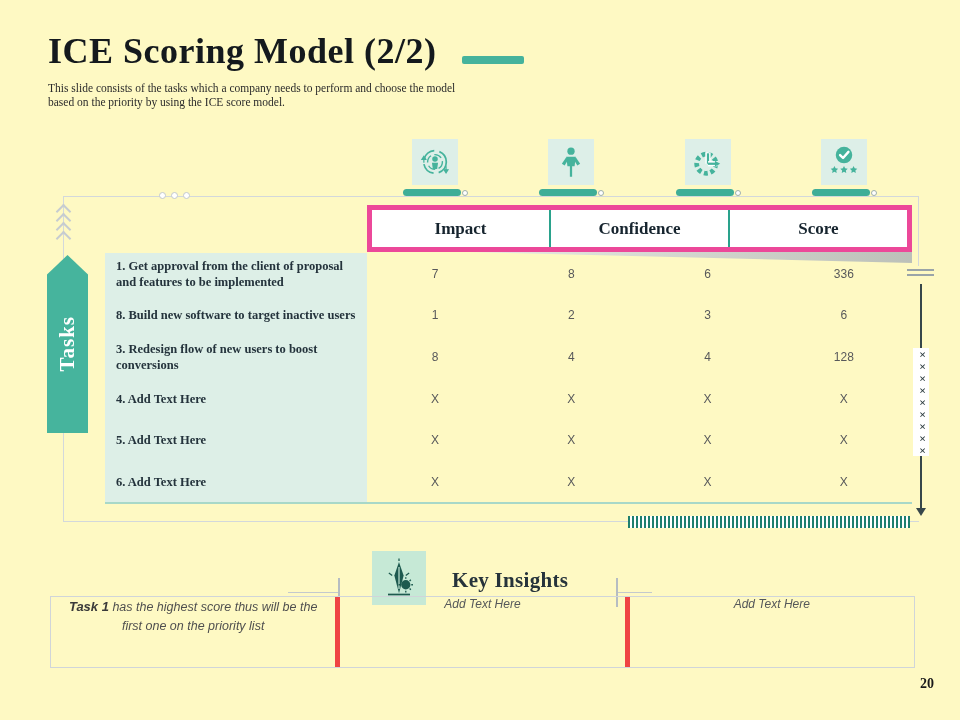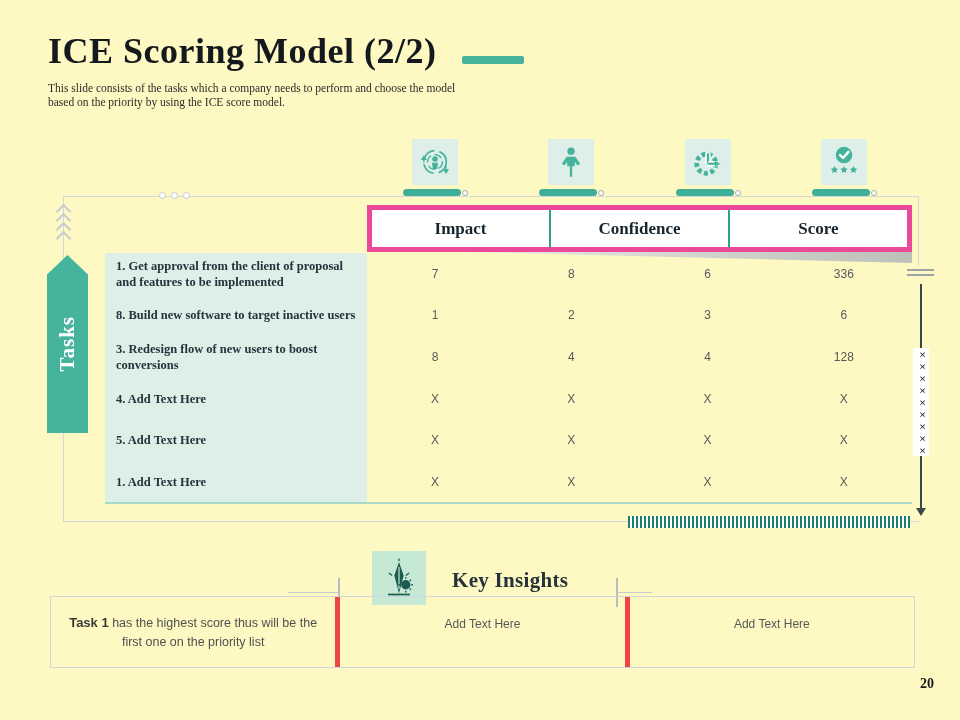--- a/index.html
+++ b/index.html
@@ -60,21 +60,21 @@
     background:repeating-linear-gradient(90deg,#1e7f6e 0 2px,#ffffff 2px 4px); }
 
   
   .ki-tile { left:372px; top:551px; width:54px; height:54px; background:#c6e9d6; display:flex; align-items:center; justify-content:center; }
   .ki-title { left:452px; top:568px; font-size:21px; font-weight:600; color:#26333b; letter-spacing:.3px; }
   .hline { height:1px; background:#c3c9cd; top:592px; }
   .vtick { width:2px; height:29px; background:#b6bdc2; top:578px; }
 
   
   .bottom-box { left:50px; top:596px; width:865px; height:72px; border:1px solid #d0d5d9; display:flex; font-family:"Liberation Sans", sans-serif; }
-  .bb-col { flex:1; display:flex; align-items:center; justify-content:center; }
+  .bb-col { flex:1; display:flex; justify-content:center;font-style:italic; }
   .bb-col + .bb-col { border-left:5px solid #ef4444; }
   .bb-first { width:252px; text-align:center; font-size:12.5px; line-height:1.5; color:#4f4f4f; }
   .bb-first b { color:#3a3a3a; font-size:13px; }
   .bb-ph { font-size:12px; color:#55585a; padding-bottom:16px; }
 
   
   .footer-note { left:0; right:0; top:698px; text-align:center; font-family:"Liberation Sans", sans-serif; font-size:11px; color:#3e3e3e; }
   .page-num { left:920px; top:676px; font-size:14px; font-weight:700; color:#1a1a1a; }
 </style>
 </head>
@@ -153,21 +153,21 @@
   <div class="abs tasks-arrow">
     <span>Tasks</span>
   </div>
 
   <div class="abs task-panel">
     <div class="task-row">1. Get approval from the client of proposal and features to be implemented</div>
     <div class="task-row">8. Build new software to target inactive users</div>
     <div class="task-row">3. Redesign flow of new users to boost conversions</div>
     <div class="task-row">4. Add Text Here</div>
     <div class="task-row">5. Add Text Here</div>
-    <div class="task-row">1. Add Text Here</div>
+    <div class="task-row">6. Add Text Here</div>
   </div>
   <div class="abs panel-underline"></div>
 
   <div class="abs hdr">
     <div class="hdr-cell">Impact</div>
     <div class="hdr-cell">Confidence</div>
     <div class="hdr-cell">Score</div>
   </div>
   <div class="abs wedge"></div>
 

